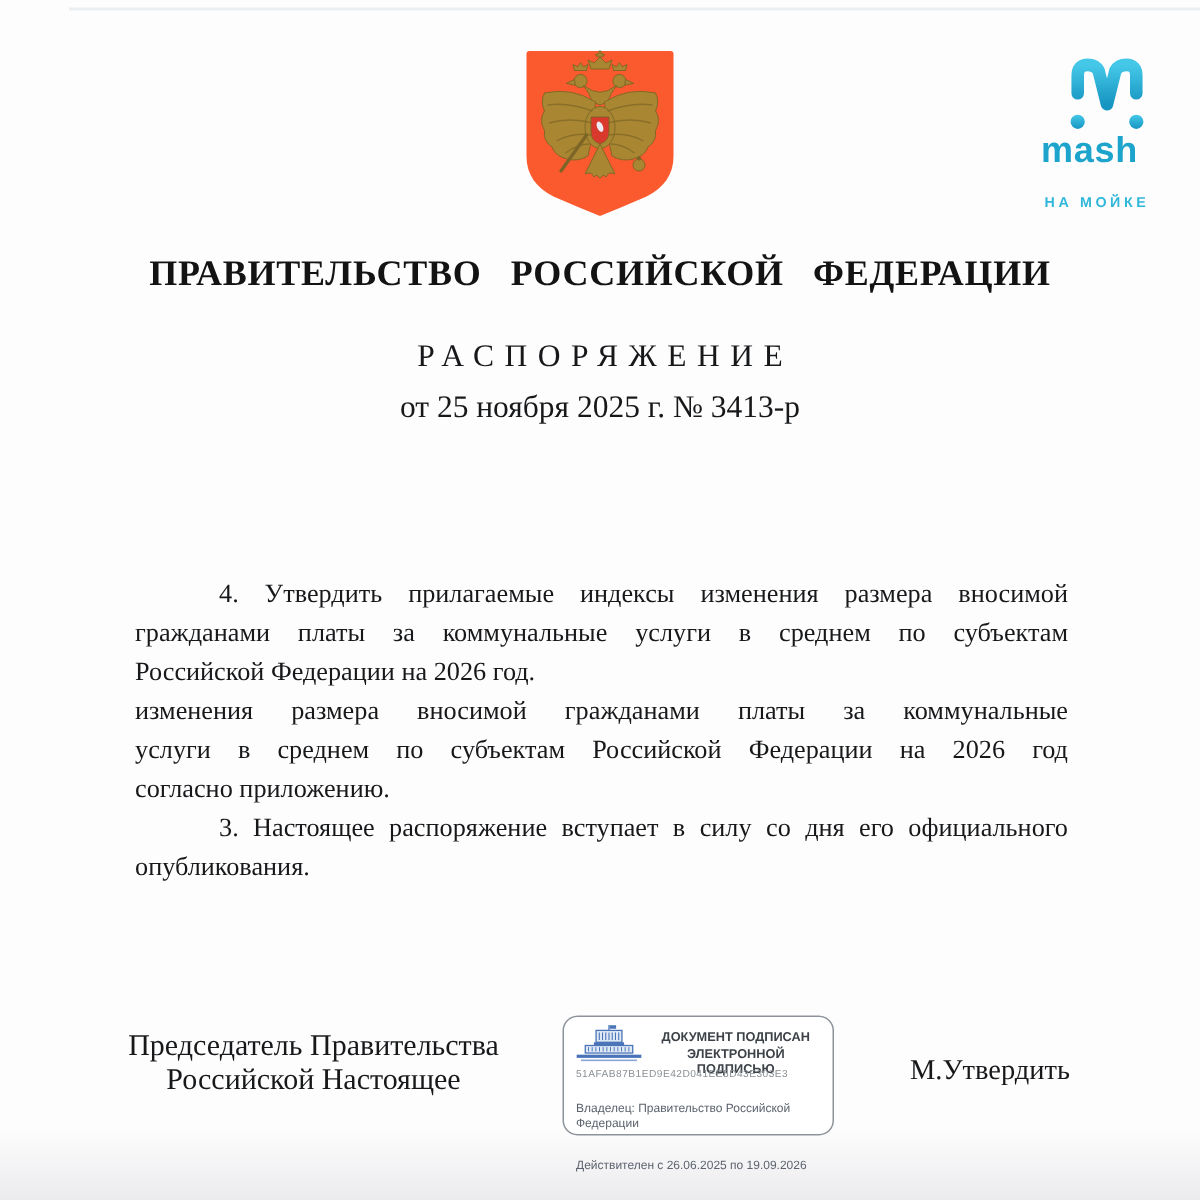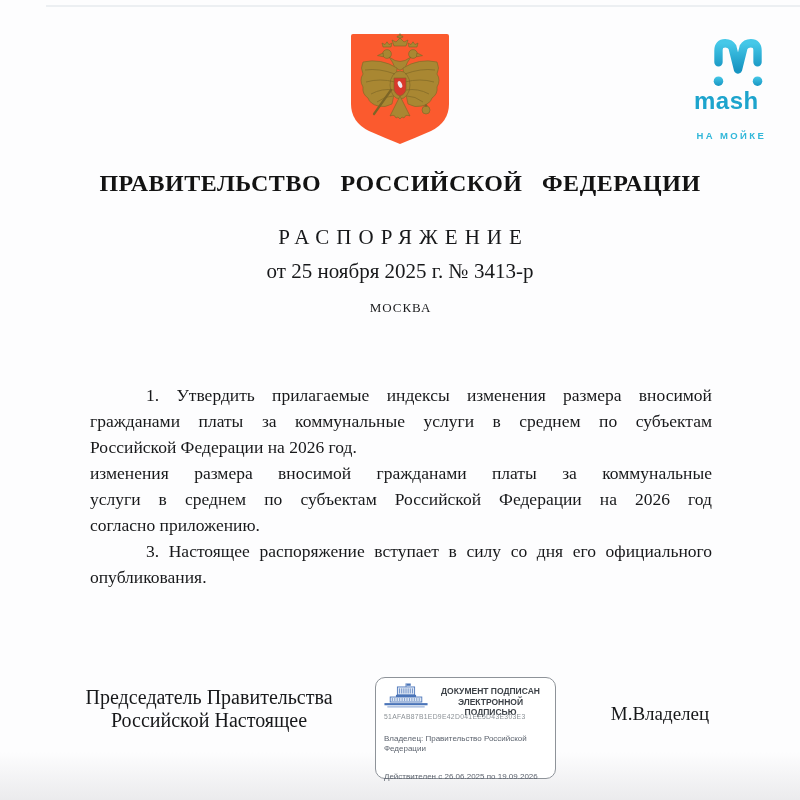--- a/index.html
+++ b/index.html
@@ -33,21 +33,21 @@
   .ln-first { text-indent:56px; }
   .ln-last { text-align-last:left; }
 
   
   .signer-title { position:absolute; left:83px; top:686px; width:252px; text-align:center;
     font-size:20px; line-height:23px; color:#17181a; }
   .signer-name { position:absolute; left:578px; top:703px; width:164px; text-align:center;
     font-size:19px; color:#17181a; }
 
   
-  .stamp { position:absolute; left:375px; top:677px; width:181px; height:102px;
+  .stamp { position:absolute; left:375px; top:677px; width:181px; height:80px;
     border:1.5px solid #8e9399; border-radius:10px; background:#ffffff;
     font-family:"Liberation Sans", sans-serif; }
   .stamp-icon { position:absolute; left:7px; top:4px; width:46px; height:30px; }
   .stamp-title { position:absolute; left:55px; top:8px; width:119px; text-align:center;
     font-size:8.5px; font-weight:bold; line-height:10.5px; color:#3d4248; }
   .stamp-cert { position:absolute; left:8px; top:35px; width:168px;
     font-size:6.8px; letter-spacing:0.3px; color:#8a9095; }
   .stamp-validity { position:absolute; left:8px; top:46px; width:168px;
     font-size:8px; color:#5c636e;margin-top:48px; }
   .stamp-owner { position:absolute; left:8px; top:56px; width:168px;
@@ -106,38 +106,37 @@
       </g>
 
       <path d="M47,46 h12 v10 q0,6 -6,8 q-6,-2 -6,-8 Z" fill="#d8392c" stroke="#7c6526" stroke-width="0.6"></path>
       <ellipse cx="53" cy="52.5" rx="2" ry="3.6" fill="#eceaf2" transform="rotate(-22 53 52.5)"></ellipse>
     </svg>
   </div>
 
   <div class="org-title">ПРАВИТЕЛЬСТВО РОССИЙСКОЙ ФЕДЕРАЦИИ</div>
   <div class="doc-type">РАСПОРЯЖЕНИЕ</div>
   <div class="date-line">от 25 ноября 2025 г. № 3413-р</div>
-  <div class="city">МОСКВА</div>
 
   <div class="body-text">
-    <div class="ln ln-first">1. Утвердить прилагаемые индексы изменения размера вносимой</div>
+    <div class="ln ln-first">4. Утвердить прилагаемые индексы изменения размера вносимой</div>
     <div class="ln">гражданами платы за коммунальные услуги в среднем по субъектам</div>
     <div class="ln ln-last">Российской Федерации на 2026 год.</div>
     <div class="ln">изменения размера вносимой гражданами платы за коммунальные</div>
     <div class="ln">услуги в среднем по субъектам Российской Федерации на 2026 год</div>
     <div class="ln ln-last">согласно приложению.</div>
     <div class="ln ln-first">3. Настоящее распоряжение вступает в силу со дня его официального</div>
     <div class="ln ln-last">опубликования.</div>
   </div>
 
   <div class="signer-title">
     <div>Председатель Правительства</div>
     <div>Российской Настоящее</div>
   </div>
-  <div class="signer-name">М.Владелец</div>
+  <div class="signer-name">М.Утвердить</div>
 
   <div class="stamp">
     <div class="stamp-icon">
       <svg viewBox="0 0 64 40" width="46" height="30">
         <g stroke="#4a74b8" fill="#dfe8f5">
           <rect x="31.4" y="1" width="1.2" height="5" fill="#4a74b8" stroke="none"></rect>
           <path d="M32.6,1.2 h6 v3.2 h-6 Z" fill="#4a74b8" stroke="none"></path>
           <rect x="20" y="6" width="24" height="11" stroke-width="1.2"></rect>
           <path d="M23,8 v7 M26,8 v7 M29,8 v7 M32,8 v7 M35,8 v7 M38,8 v7 M41,8 v7" fill="none" stroke-width="1"></path>
           <rect x="18" y="17" width="28" height="3" fill="#4a74b8" stroke="none"></rect>

